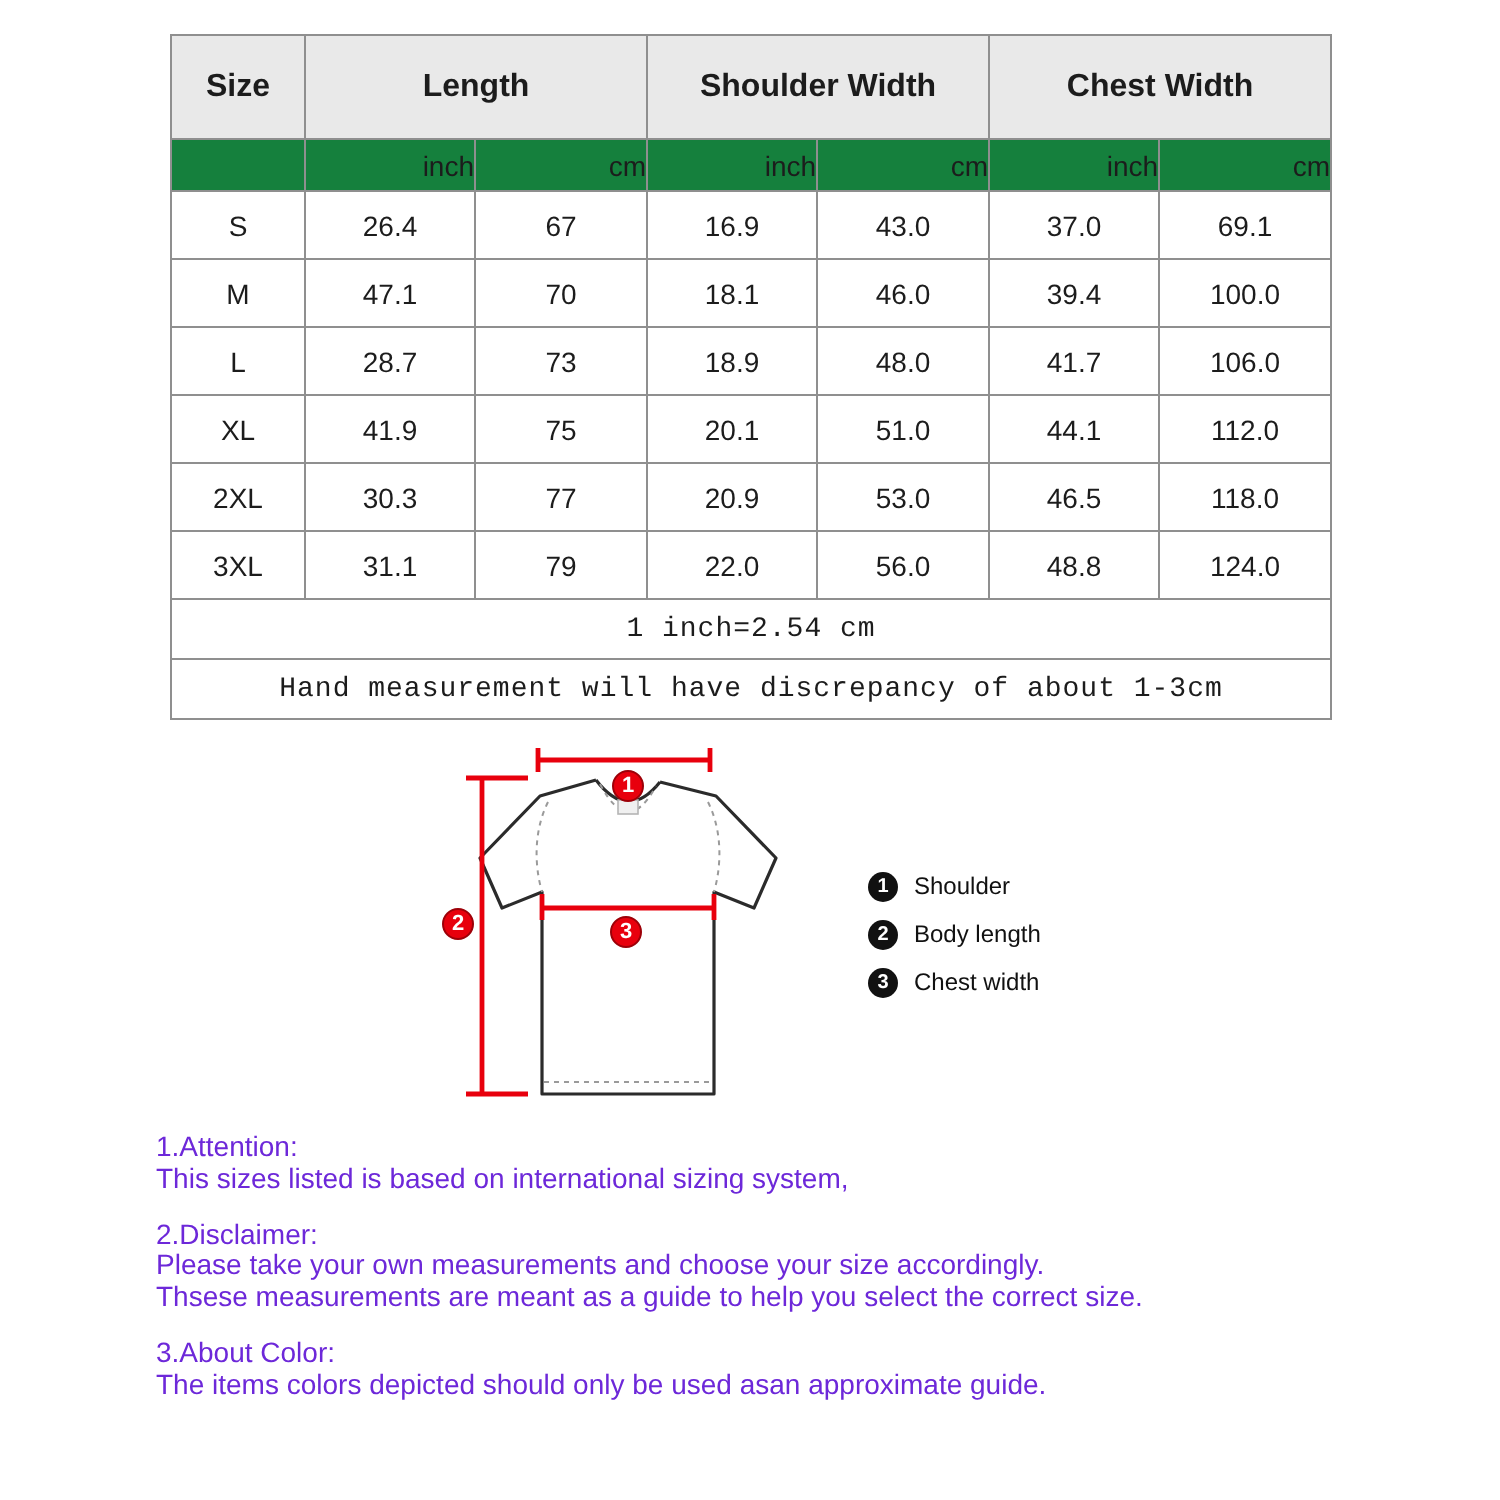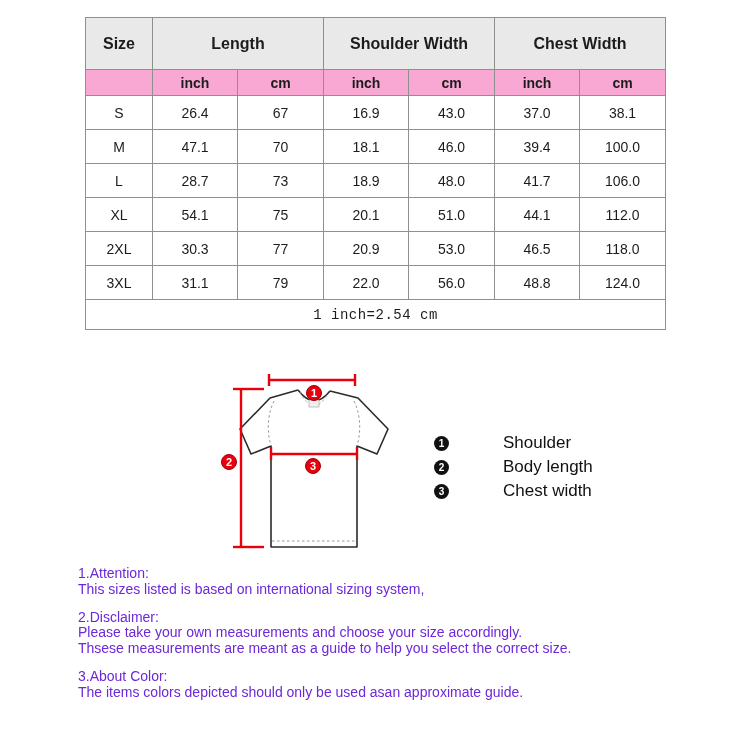--- a/index.html
+++ b/index.html
@@ -8,40 +8,40 @@
   .page { position:relative; width:750px; height:750px; background:#fff;padding-left:24px; }
 
   
   table.size-table { position:absolute; left:85px; top:17px; width:580px;
                      border-collapse:collapse; table-layout:fixed;
                      border:1px solid #777; }
   table.size-table th, table.size-table td {
       border:1px solid #8f8f8f; text-align:center; vertical-align:middle;
       font-size:14px; color:#1c1c1c; background:#fff; overflow:hidden; }
   tr.head-row th { background:#e9e9e9; font-size:16px; font-weight:bold; height:52px; }
-  tr.unit-row th { background:#f9a8d4; font-weight:bold; font-size:14px; height:26px; }
+  tr.unit-row th { background:#15803d; font-weight:normal; font-size:14px; height:26px;text-align:right; }
   tr.data-row td { height:34px; font-size:14px; }
   tr.note-row td { height:30px; font-family:"Liberation Mono", monospace;
                    font-size:14px; letter-spacing:0.5px; }
 
   
   .diagram { position:absolute; left:212px; top:367px; width:420px; height:200px; }
   .diagram svg { position:absolute; left:0; top:0; }
   .marker { position:absolute; width:16px; height:16px; border-radius:50%;
             background:#e8000d; border:1px solid #9d0008; color:#fff;
             font-size:11px; font-weight:bold; line-height:14px; text-align:center; }
   .marker.m1 { left:94px; top:18px; }
   .marker.m2 { left:9px;  top:87px; }
   .marker.m3 { left:93px; top:91px; }
   .legend { position:absolute; left:222px; top:68px; }
   .legend-row { display:flex; align-items:center; height:16px; margin-bottom:8px; }
   .legend-bullet { display:inline-block; width:15px; height:15px; border-radius:50%;
                    background:#111; color:#fff; font-size:10px; font-weight:bold;
                    line-height:15px; text-align:center; margin-right:8px; flex:0 0 15px; }
-  .legend-label { font-size:17px; color:#111; white-space:nowrap;margin-left:46px; }
+  .legend-label { font-size:12px; color:#111; white-space:nowrap; }
 
   
   .footnotes { position:absolute; left:78px; top:566px; width:620px; }
   .fn-section { margin-bottom:12px; }
   .fn-line { font-size:14px; line-height:15.8px; color:#6d28d9; white-space:nowrap; }
 </style>
 </head>
 <body>
 
 <div class="page">
@@ -72,21 +72,21 @@
       <th>inch</th>
       <th>cm</th>
     </tr>
     <tr class="data-row">
       <td>S</td>
       <td>26.4</td>
       <td>67</td>
       <td>16.9</td>
       <td>43.0</td>
       <td>37.0</td>
-      <td>38.1</td>
+      <td>69.1</td>
     </tr>
     <tr class="data-row">
       <td>M</td>
       <td>47.1</td>
       <td>70</td>
       <td>18.1</td>
       <td>46.0</td>
       <td>39.4</td>
       <td>100.0</td>
     </tr>
@@ -94,21 +94,21 @@
       <td>L</td>
       <td>28.7</td>
       <td>73</td>
       <td>18.9</td>
       <td>48.0</td>
       <td>41.7</td>
       <td>106.0</td>
     </tr>
     <tr class="data-row">
       <td>XL</td>
-      <td>54.1</td>
+      <td>41.9</td>
       <td>75</td>
       <td>20.1</td>
       <td>51.0</td>
       <td>44.1</td>
       <td>112.0</td>
     </tr>
     <tr class="data-row">
       <td>2XL</td>
       <td>30.3</td>
       <td>77</td>
@@ -121,20 +121,23 @@
       <td>3XL</td>
       <td>31.1</td>
       <td>79</td>
       <td>22.0</td>
       <td>56.0</td>
       <td>48.8</td>
       <td>124.0</td>
     </tr>
     <tr class="note-row">
       <td colspan="7">1 inch=2.54 cm</td>
+    </tr>
+    <tr class="note-row">
+      <td colspan="7">Hand measurement will have discrepancy of about 1-3cm</td>
     </tr>
     </tbody>
   </table>
 
   <div class="diagram">
     <svg width="210" height="195" viewBox="0 0 210 195">
 
       <path d="M86,23 L58,31 L28,62 L39,87 L59,79 L59,180 L145,180 L145,79 L165,87 L176,62 L146,31 L118,24" fill="#ffffff" stroke="#2b2b2b" stroke-width="1.6" stroke-linejoin="round"></path>
 
       <path d="M86,23 Q102,44 118,24" fill="#ffffff" stroke="#2b2b2b" stroke-width="1.6"></path>

